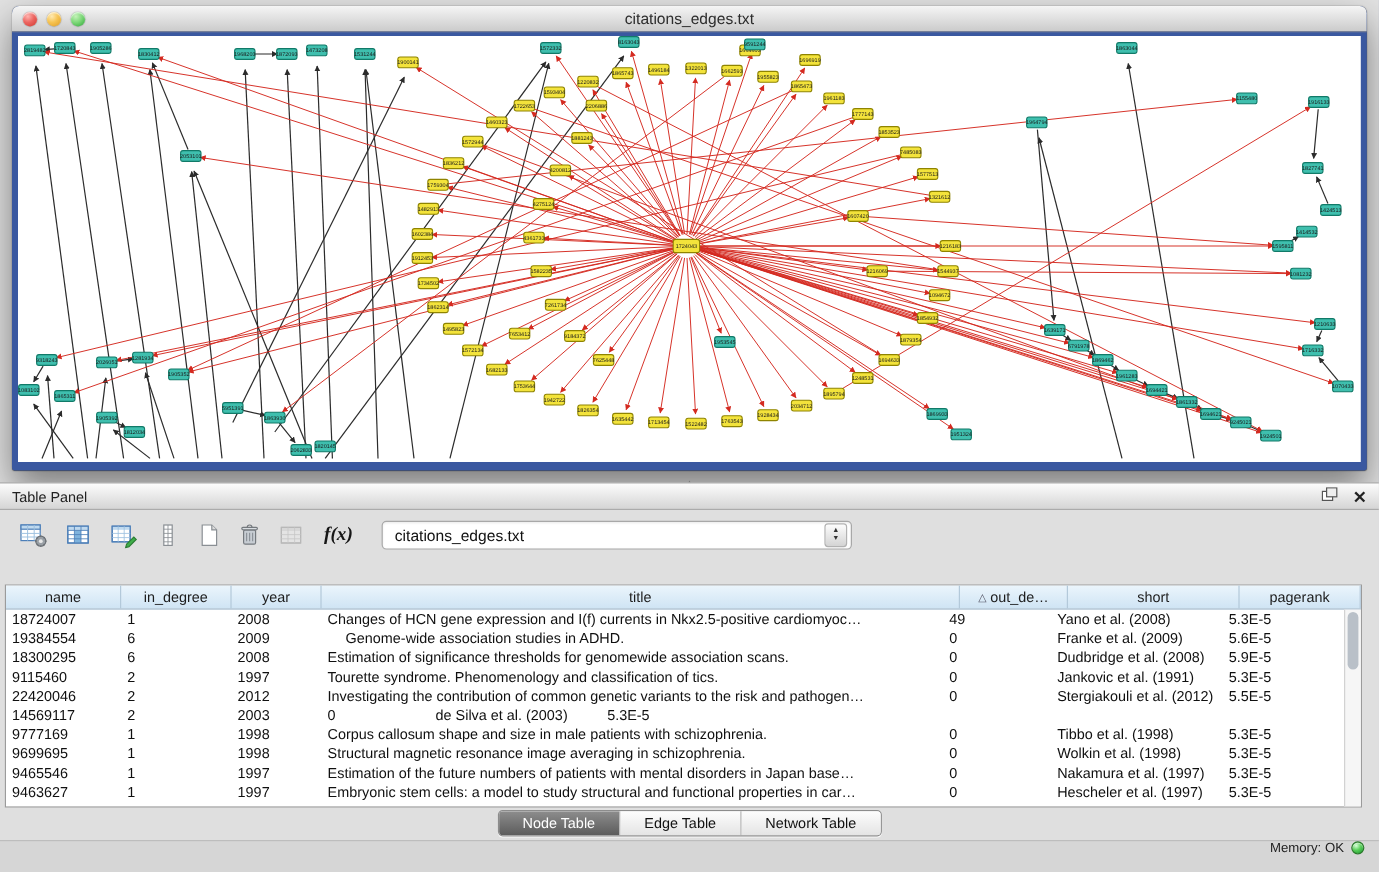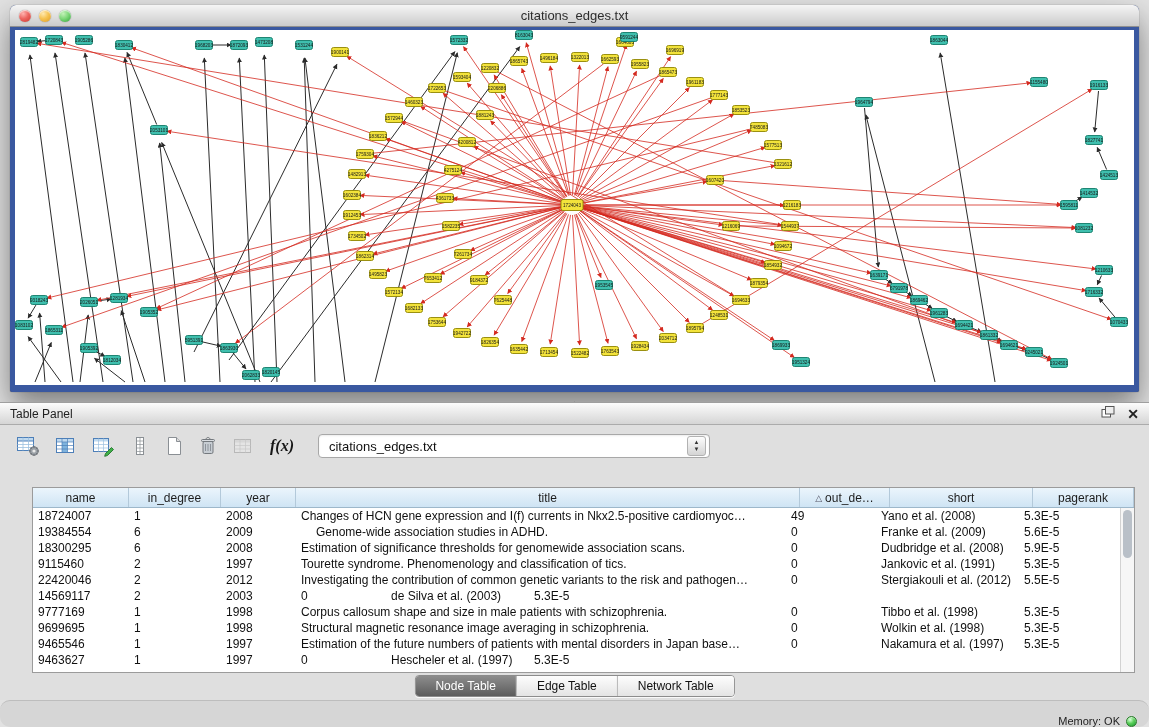--- a/index.html
+++ b/index.html
@@ -40,21 +40,21 @@
   .fx{font-family:"Liberation Serif",serif;font-style:italic;font-weight:bold;font-size:16px;color:#161616;}
 
   .dropdown{margin-left:10px;width:392px;height:24px;background:#fff;border:1px solid #a8a8a8;
     border-radius:4px;display:flex;align-items:center;padding:0 3px 0 10px;box-sizing:border-box;
     font-size:13px;color:#111;box-shadow:inset 0 1px 2px rgba(0,0,0,.08);}
   .dd-stepper{margin-left:auto;width:17px;height:18px;border-radius:3px;
     background:linear-gradient(#fdfdfd,#d4d4d4);border:1px solid #b2b2b2;
     display:flex;flex-direction:column;align-items:center;justify-content:center;
     font-size:6px;color:#333;line-height:1.15;}
 
-  .table-box{position:absolute;top:84px;left:32px;right:14px;height:186px;background:#fff;
+  .table-box{position:absolute;top:84px;left:4px;right:14px;height:186px;background:#fff;
     border:1px solid #9b9b9b;box-sizing:border-box;}
   .thead{display:flex;height:20px;background:linear-gradient(#ebf5fc,#cfe4f4);
     border-bottom:1px solid #9db7ca;box-sizing:border-box;}
   .th{display:flex;align-items:center;justify-content:center;font-size:12px;color:#1c1c1c;
     border-right:1px solid #b3c9da;box-sizing:border-box;gap:3px;overflow:hidden;white-space:nowrap;}
   .sort{font-size:9px;color:#556;}
   .tbody{position:absolute;top:20px;left:0;right:14px;bottom:0;overflow:hidden;}
   .tr{display:flex;height:16px;align-items:center;}
   .td{font-size:12px;color:#101010;padding:0 5px;box-sizing:border-box;
     white-space:nowrap;overflow:hidden;}
@@ -66,22 +66,22 @@
 
   .tabs{position:absolute;top:272px;left:50%;transform:translateX(-50%);display:flex;height:20px;
     border:1px solid #8c8c8c;border-radius:4px;overflow:hidden;background:#fff;
     box-shadow:0 1px 0 rgba(255,255,255,.8);}
   .tab{display:flex;align-items:center;padding:0 20px;font-size:12px;color:#111;
     background:linear-gradient(#fdfdfd,#e4e4e4);border-left:1px solid #b5b5b5;}
   .tab:first-child{border-left:none;}
   .tab.active{background:linear-gradient(#8d8d8d,#5c5c5c);color:#fff;}
 
   .statusbar{position:absolute;left:0;bottom:0;width:100%;height:27px;background:#d6d6d6;
-    border-top:1px solid #bdbdbd;box-sizing:border-box;display:flex;align-items:flex-end;
-    justify-content:flex-end;gap:6px;padding:0 12px;font-size:11px;color:#222;border-radius:10px;}
+    border-top:1px solid #bdbdbd;box-sizing:border-box;display:flex;align-items:flex-start;
+    justify-content:flex-end;gap:6px;padding:0 12px;font-size:11px;color:#222;}
   .memdot{width:11px;height:11px;border-radius:50%;border:1px solid #2a7a2a;box-sizing:border-box;
     background:radial-gradient(circle at 35% 30%,#d8ffd8,#58cf58 45%,#17922e);
     box-shadow:inset 0 1px 1px rgba(255,255,255,.6);}
 </style>
 </head>
 <body>
 
 <div class="window">
   <div class="titlebar">
     <div class="traffic">
@@ -870,20 +870,21 @@
           <div class="td c-2" style="width: 75px; flex: 0 0 auto;">1997</div>
           <div class="td c-3" style="flex: 1 1 0%;">Estimation of the future numbers of patients with mental disorders in Japan base…</div>
           <div class="td c-4" style="width: 90px; flex: 0 0 auto;">0</div>
           <div class="td c-5" style="width: 143px; flex: 0 0 auto;">Nakamura et al. (1997)</div>
           <div class="td c-6" style="width: 101px; flex: 0 0 auto;">5.3E-5</div>
         </div>
         <div class="tr">
           <div class="td c-0" style="width: 96px; flex: 0 0 auto;">9463627</div>
           <div class="td c-1" style="width: 92px; flex: 0 0 auto;">1</div>
           <div class="td c-2" style="width: 75px; flex: 0 0 auto;">1997</div>
+          <div class="td c-3" style="flex: 1 1 0%;">Embryonic stem cells: a model to study structural and functional properties in car…</div>
           <div class="td c-4" style="width: 90px; flex: 0 0 auto;">0</div>
           <div class="td c-5" style="width: 143px; flex: 0 0 auto;">Hescheler et al. (1997)</div>
           <div class="td c-6" style="width: 101px; flex: 0 0 auto;">5.3E-5</div>
         </div>
       </div>
     <div class="vscroll">
       <div class="vthumb"></div>
     </div>
   </div>
 

